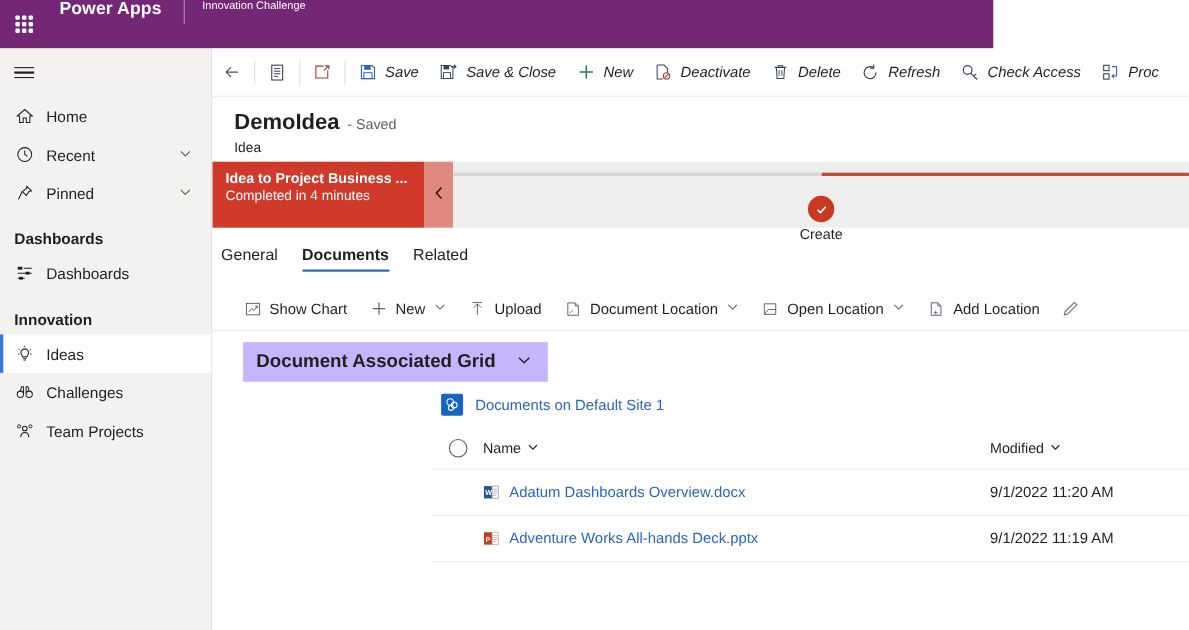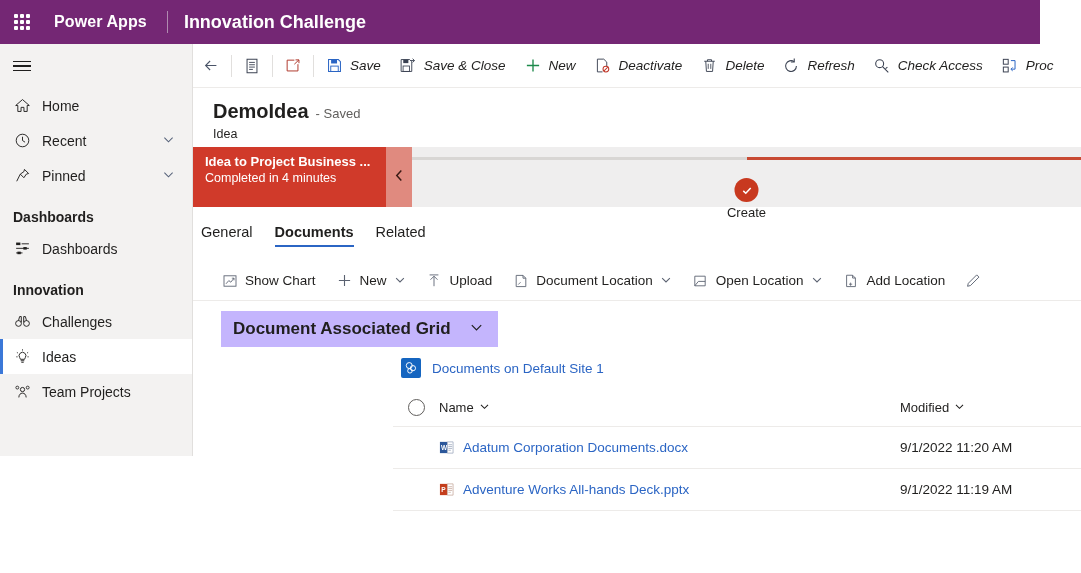--- a/index.html
+++ b/index.html
@@ -6,23 +6,23 @@
   html, body {
     width: 1081px; height: 573px;
     font-family: "Liberation Sans", sans-serif;
     background: #ffffff;
     overflow: hidden;
     color: #201f1e;
   }
 
   
   .appbar {
-    height: 44px; width: 1040px;
+    height: 44px; width: 903px;
     background: #742774;
-    display: flex; align-items: center;
+    display: flex; 
     color: #ffffff;
     flex: 0 0 auto;
   }
   .waffle {
     width: 44px; height: 44px;
     display: flex; align-items: center; justify-content: center;
     cursor: pointer;
   }
   .waffle-grid {
     display: grid;
@@ -32,28 +32,28 @@
   }
   .waffle-grid i { display: block; width: 4px; height: 4px; background: #ffffff; border-radius: 1px; }
   .app-title {
     font-size: 16px; font-weight: bold; color: #ffffff;
     margin-left: 10px; letter-spacing: .1px;
   }
   .app-divider {
     width: 1px; height: 22px; background: #b08ab0;
     margin: 0 16px 0 20px;
   }
-  .app-sub { font-size: 18px; color: #ffffff; font-weight: bold; }
+  .app-sub { font-size: 10px; color: #ffffff; font-weight: normal; }
 
   
   .shell { display: flex; width: 1081px; height: 529px; }
 
   
   .sidebar {
-    width: 193px; height: 412px;
+    width: 193px; height: 529px;
     background: #f3f2f1;
     border-right: 1px solid #e1dfdd;
     flex: 0 0 193px;
     position: relative;
   }
   .hamburger {
     height: 44px; display: flex; align-items: center; padding-left: 13px;
     cursor: pointer;
   }
   .hamburger .bars { width: 18px; }
@@ -286,40 +286,40 @@
           <path d="M9 4.5 H17.5 M2.5 9.8 H17.5 M2.5 15.2 H10" stroke="#201f1e" stroke-width="1.1" fill="none"></path>
           <rect x="11" y="8.3" width="4" height="3" fill="#201f1e"></rect>
           <rect x="4" y="13.7" width="4" height="3" fill="#201f1e"></rect>
         </svg>
       </span>
       <span class="lbl">Dashboards</span>
     </div>
 
     <div class="nav-group">Innovation</div>
 
+    <div class="nav-item selected">
+      <span class="ico">
+        <svg width="17" height="17" viewBox="0 0 20 20">
+          <path d="M6.7 11.3 A4 4 0 1 1 13.3 11.3 L12.4 13.3 H7.6 Z" fill="none" stroke="#201f1e" stroke-width="1.1"></path>
+          <path d="M7.9 15 H12.1 M8.6 16.8 H11.4" stroke="#201f1e" stroke-width="1.1" fill="none"></path>
+          <path d="M10 1.5 V3 M3.4 5.2 L4.6 5.9 M16.6 5.2 L15.4 5.9 M2.7 10.4 H4.2 M17.3 10.4 H15.8" stroke="#201f1e" stroke-width="1" fill="none"></path>
+        </svg>
+      </span>
+      <span class="lbl">Ideas</span>
+    </div>
+
     <div class="nav-item">
       <span class="ico">
         <svg width="17" height="17" viewBox="0 0 20 20">
             <circle cx="5.3" cy="12.3" r="3.4" fill="none" stroke="#201f1e" stroke-width="1.1"></circle>
             <circle cx="14.7" cy="12.3" r="3.4" fill="none" stroke="#201f1e" stroke-width="1.1"></circle>
             <path d="M5.3 8.9 L6.6 4.2 H8.6 V11 M14.7 8.9 L13.4 4.2 H11.4 V11" fill="none" stroke="#201f1e" stroke-width="1.1"></path>
           </svg>
       </span>
       <span class="lbl">Challenges</span>
-    </div>
-
-    <div class="nav-item selected">
-      <span class="ico">
-        <svg width="17" height="17" viewBox="0 0 20 20">
-          <path d="M6.7 11.3 A4 4 0 1 1 13.3 11.3 L12.4 13.3 H7.6 Z" fill="none" stroke="#201f1e" stroke-width="1.1"></path>
-          <path d="M7.9 15 H12.1 M8.6 16.8 H11.4" stroke="#201f1e" stroke-width="1.1" fill="none"></path>
-          <path d="M10 1.5 V3 M3.4 5.2 L4.6 5.9 M16.6 5.2 L15.4 5.9 M2.7 10.4 H4.2 M17.3 10.4 H15.8" stroke="#201f1e" stroke-width="1" fill="none"></path>
-        </svg>
-      </span>
-      <span class="lbl">Ideas</span>
     </div>
 
     <div class="nav-item">
       <span class="ico">
         <svg width="17" height="17" viewBox="0 0 20 20">
           <circle cx="10" cy="7.7" r="2.5" fill="none" stroke="#201f1e" stroke-width="1.1"></circle>
           <path d="M5.7 17 C5.7 13.8 7.6 11.9 10 11.9 C12.4 11.9 14.3 13.8 14.3 17" fill="none" stroke="#201f1e" stroke-width="1.1"></path>
           <circle cx="3.9" cy="5.4" r="1.7" fill="none" stroke="#201f1e" stroke-width="1"></circle>
           <circle cx="16.1" cy="5.4" r="1.7" fill="none" stroke="#201f1e" stroke-width="1"></circle>
         </svg>
@@ -628,21 +628,21 @@
         <div class="cell-sel"></div>
         <div class="cell-name">
           <span class="doc-icon">
             <svg width="15" height="15" viewBox="0 0 16 16">
               <rect x="1" y="2" width="8" height="12" fill="#2b579a"></rect>
               <path d="M9 2 H15 V14 H9 Z" fill="#ffffff" stroke="#9aa6bb" stroke-width="0.8"></path>
               <path d="M10 5 H14 M10 7 H14 M10 9 H14 M10 11 H12.6" stroke="#9aa6bb" stroke-width="0.8"></path>
               <text x="2.2" y="11" font-size="7" fill="#ffffff" font-family="Liberation Sans, sans-serif" font-weight="bold">W</text>
             </svg>
           </span>
-          <span class="file-link">Adatum Corporation Documents.docx</span>
+          <span class="file-link">Adatum Dashboards Overview.docx</span>
         </div>
         <div class="cell-mod">
           <span class="mod-val">9/1/2022 11:20 AM</span>
         </div>
       </div>
 
       <div class="grid-row">
         <div class="cell-sel"></div>
         <div class="cell-name">
           <span class="doc-icon">

